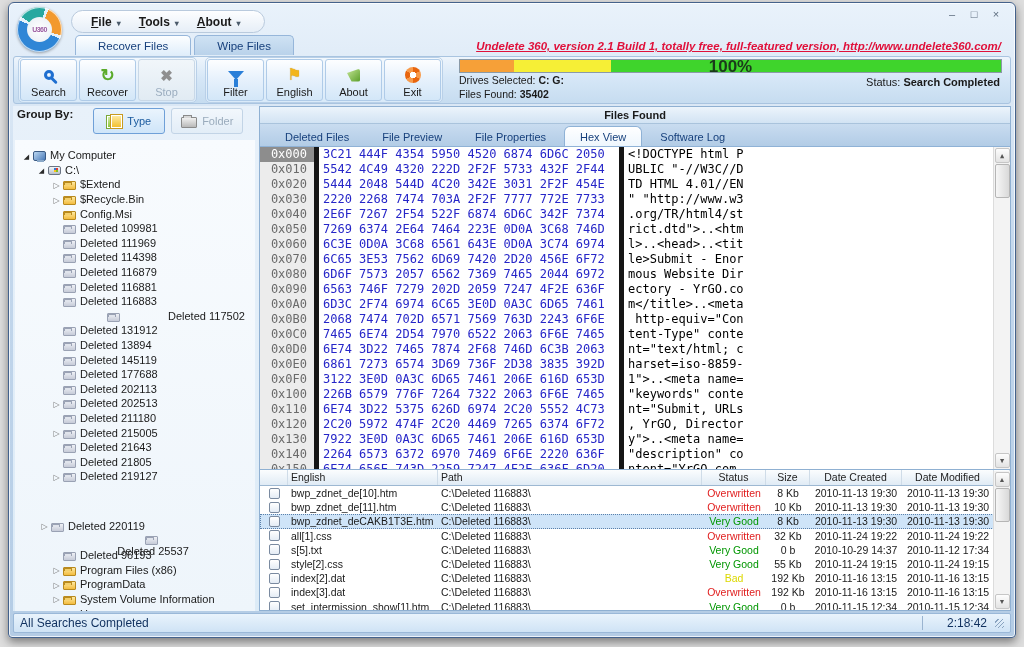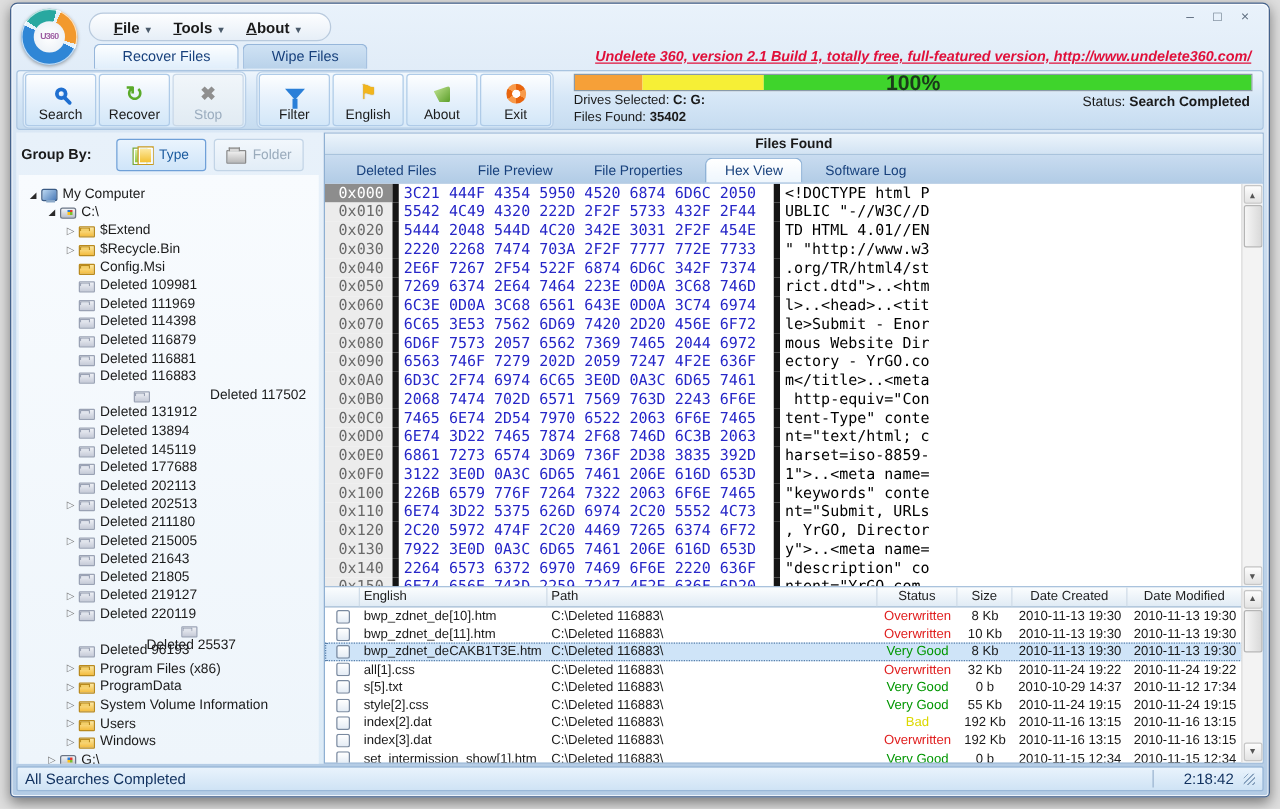--- a/index.html
+++ b/index.html
@@ -48,21 +48,21 @@
   .tb-status{flex:1;height:44px;position:relative;padding:1px 4px 0 8px;font-size:10.5px;color:#1a1a1a}
   .progress{height:14px;border:1px solid #8a9aa8;background:#fff;display:flex;position:relative;box-shadow:inset 0 1px 1px rgba(255,255,255,.8)}
   .pseg{height:100%}
   .plabel{position:absolute;left:0;right:0;top:0;text-align:center;font-size:17px;font-weight:bold;color:#1a3a1a;line-height:13px}
   .tb-lines{line-height:14px}
   .tb-right{position:absolute;right:6px;top:18px;font-size:11px}
   b{font-weight:bold}
   
   .content{flex:1;display:flex;margin-top:2px;min-height:0}
   .left-panel{width:246px;flex:none;display:flex;flex-direction:column;padding:2px 4px 0 2px;background:linear-gradient(#e8f1fa,#dcebf7)}
-  .groupby-row{height:32px;flex:none;display:flex;align-items:center;gap:6px;padding:0 2px}
+  .groupby-row{height:32px;flex:none;display:flex;align-items:flex-start;gap:6px;padding:0 2px}
   .gb-label{font-size:11.5px;font-weight:bold;color:#1a1a1a;margin-right:14px}
   .gb-btn{height:26px;width:72px;display:flex;align-items:center;justify-content:center;gap:5px;border-radius:3px;font-size:11px}
   .gb-btn.on{border:1px solid #6fa0d8;background:linear-gradient(#eaf4fd,#cfe5f9);color:#1a5a9e}
   .gb-btn.off{border:1px solid #c2d4e6;background:linear-gradient(#f2f7fc,#e2edf7);color:#9aabbc}
   .ic-type{width:15px;height:13px;position:relative}
   .ic-type::before{content:"";position:absolute;left:0;bottom:0;width:8px;height:10px;background:linear-gradient(#d2eda6,#8cc83c);border:1px solid #fff;box-shadow:0 0 0 1px #7aa83a}
   .ic-type::after{content:"";position:absolute;right:0;top:0;width:9px;height:11px;background:linear-gradient(#fde9a0,#f3c030);border:1px solid #fff;box-shadow:0 0 0 1px #c89a20}
   .ic-folder{width:16px;height:11px;margin-top:2px;background:linear-gradient(#f0f0f0,#b9b9b9);border:1px solid #8a8a8a;border-radius:1px;position:relative}
   .ic-folder::before{content:"";position:absolute;top:-3px;left:1px;width:7px;height:2px;background:#d8d8d8;border:1px solid #8a8a8a;border-bottom:none}
   .tree{flex:1;overflow:hidden;background:linear-gradient(#f8fbfe,#eef5fb);font-size:11px;color:#1a1a1a;padding-top:8px}
@@ -344,21 +344,21 @@
           <div class="tnode" style="padding-left: 36px;">
             <span class="exp exp-n"></span>
             <span class="tico t-fg"></span>
             <span class="tlabel">Deleted 21805</span>
           </div>
           <div class="tnode" style="padding-left: 36px; text-align: center;">
             <span class="exp exp-c"></span>
             <span class="tico t-fg"></span>
             <span class="tlabel">Deleted 219127</span>
           </div>
-          <div class="tnode" style="padding-left: 36px;">
+          <div class="tnode" style="padding-left: 24px; margin-top: 35px;">
             <span class="exp exp-c"></span>
             <span class="tico t-fg"></span>
             <span class="tlabel">Deleted 220119</span>
           </div>
           <div class="tnode" style="padding-left: 36px; flex-direction: column;">
             <span class="exp exp-n"></span>
             <span class="tico t-fg"></span>
             <span class="tlabel">Deleted 25537</span>
           </div>
           <div class="tnode" style="padding-left: 36px;">

